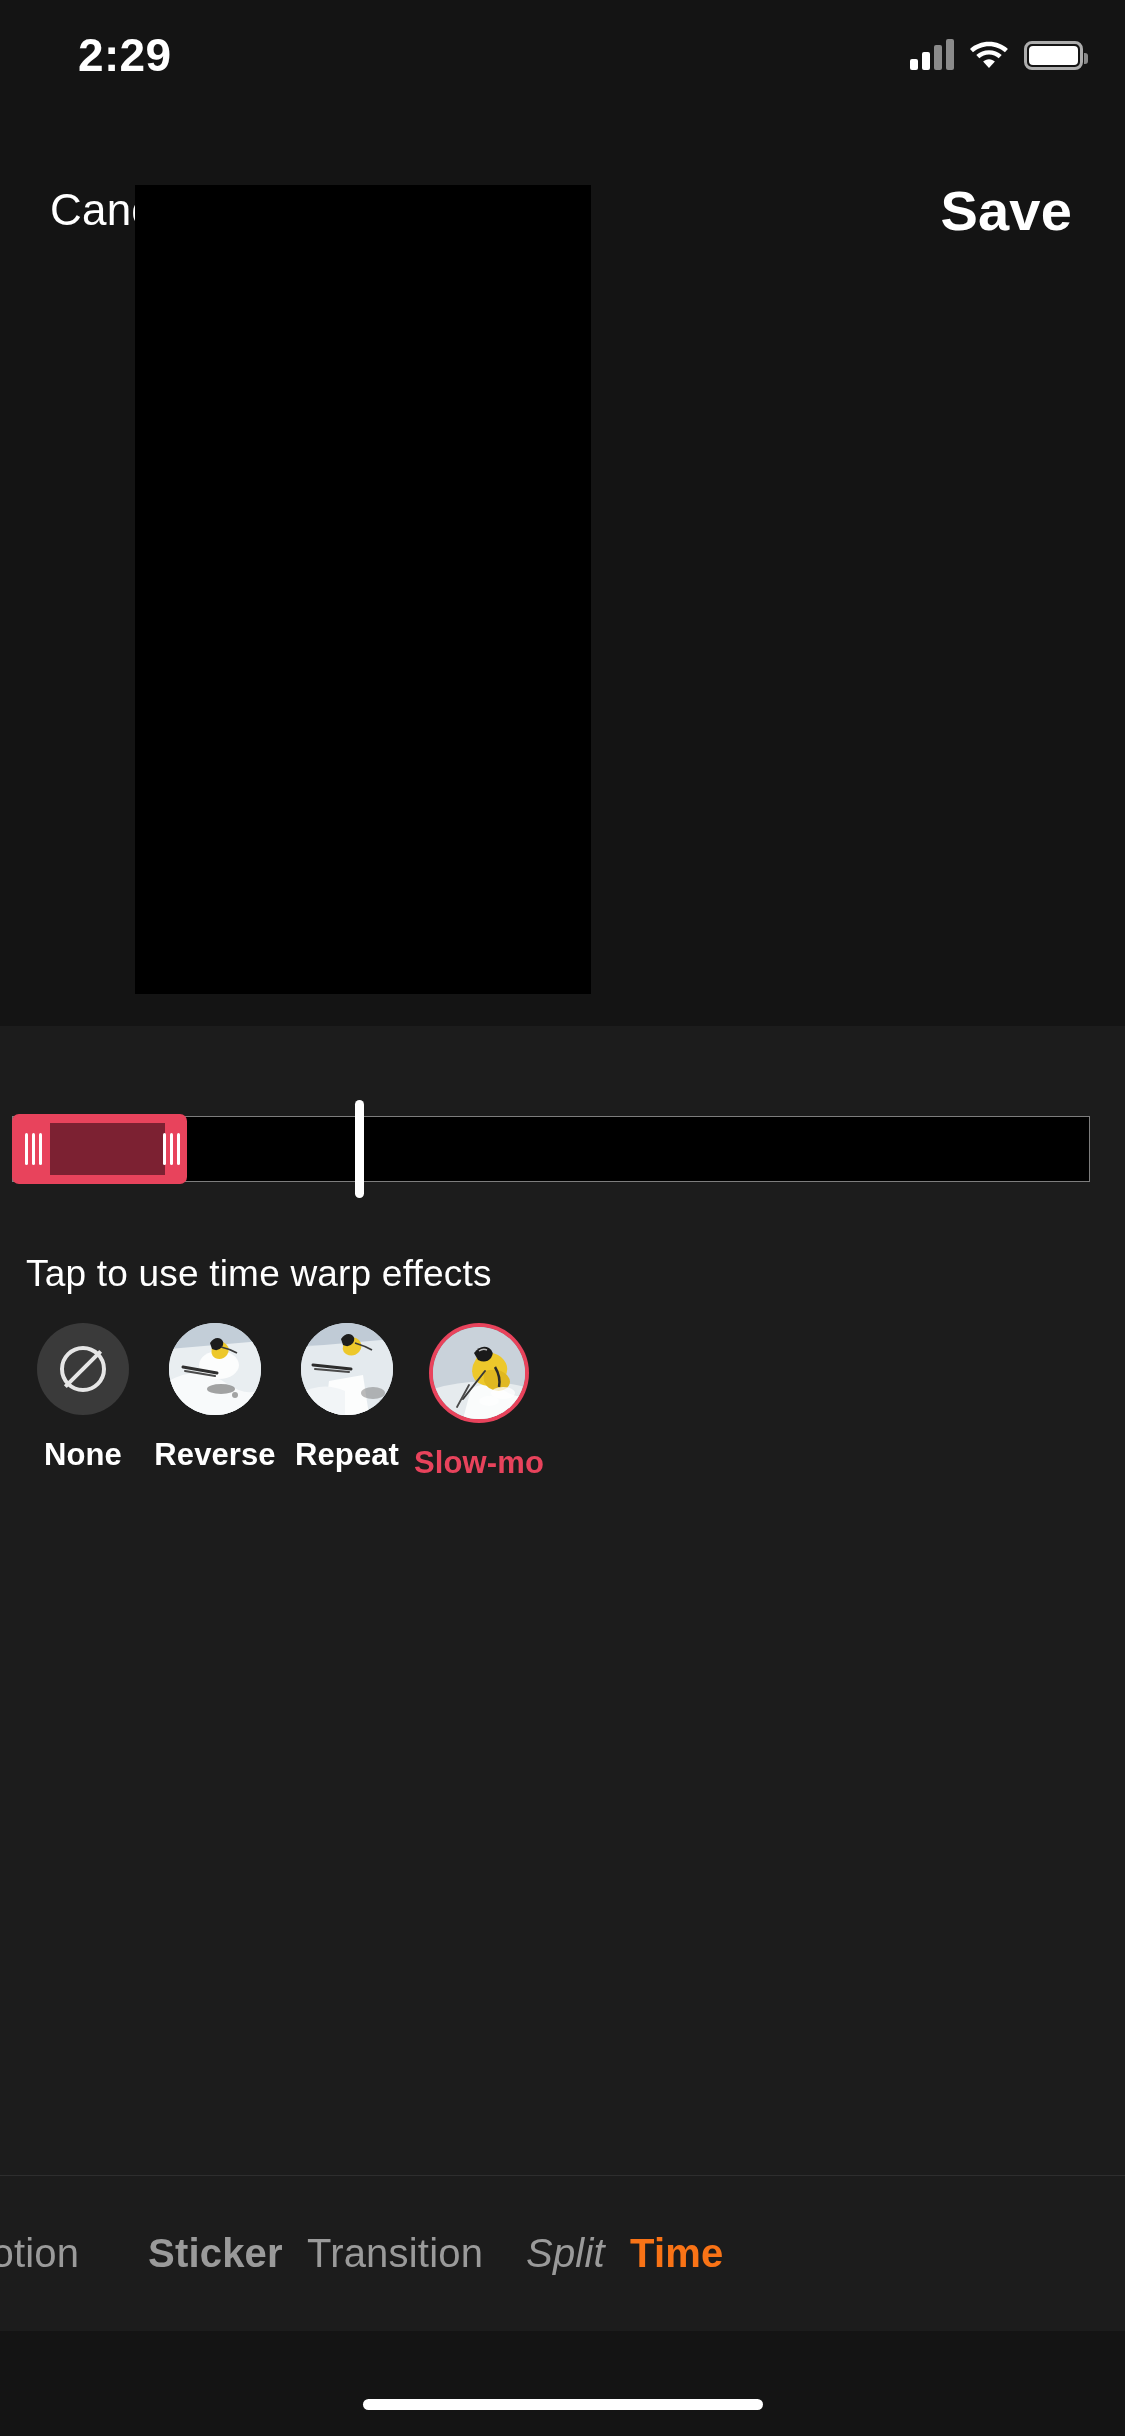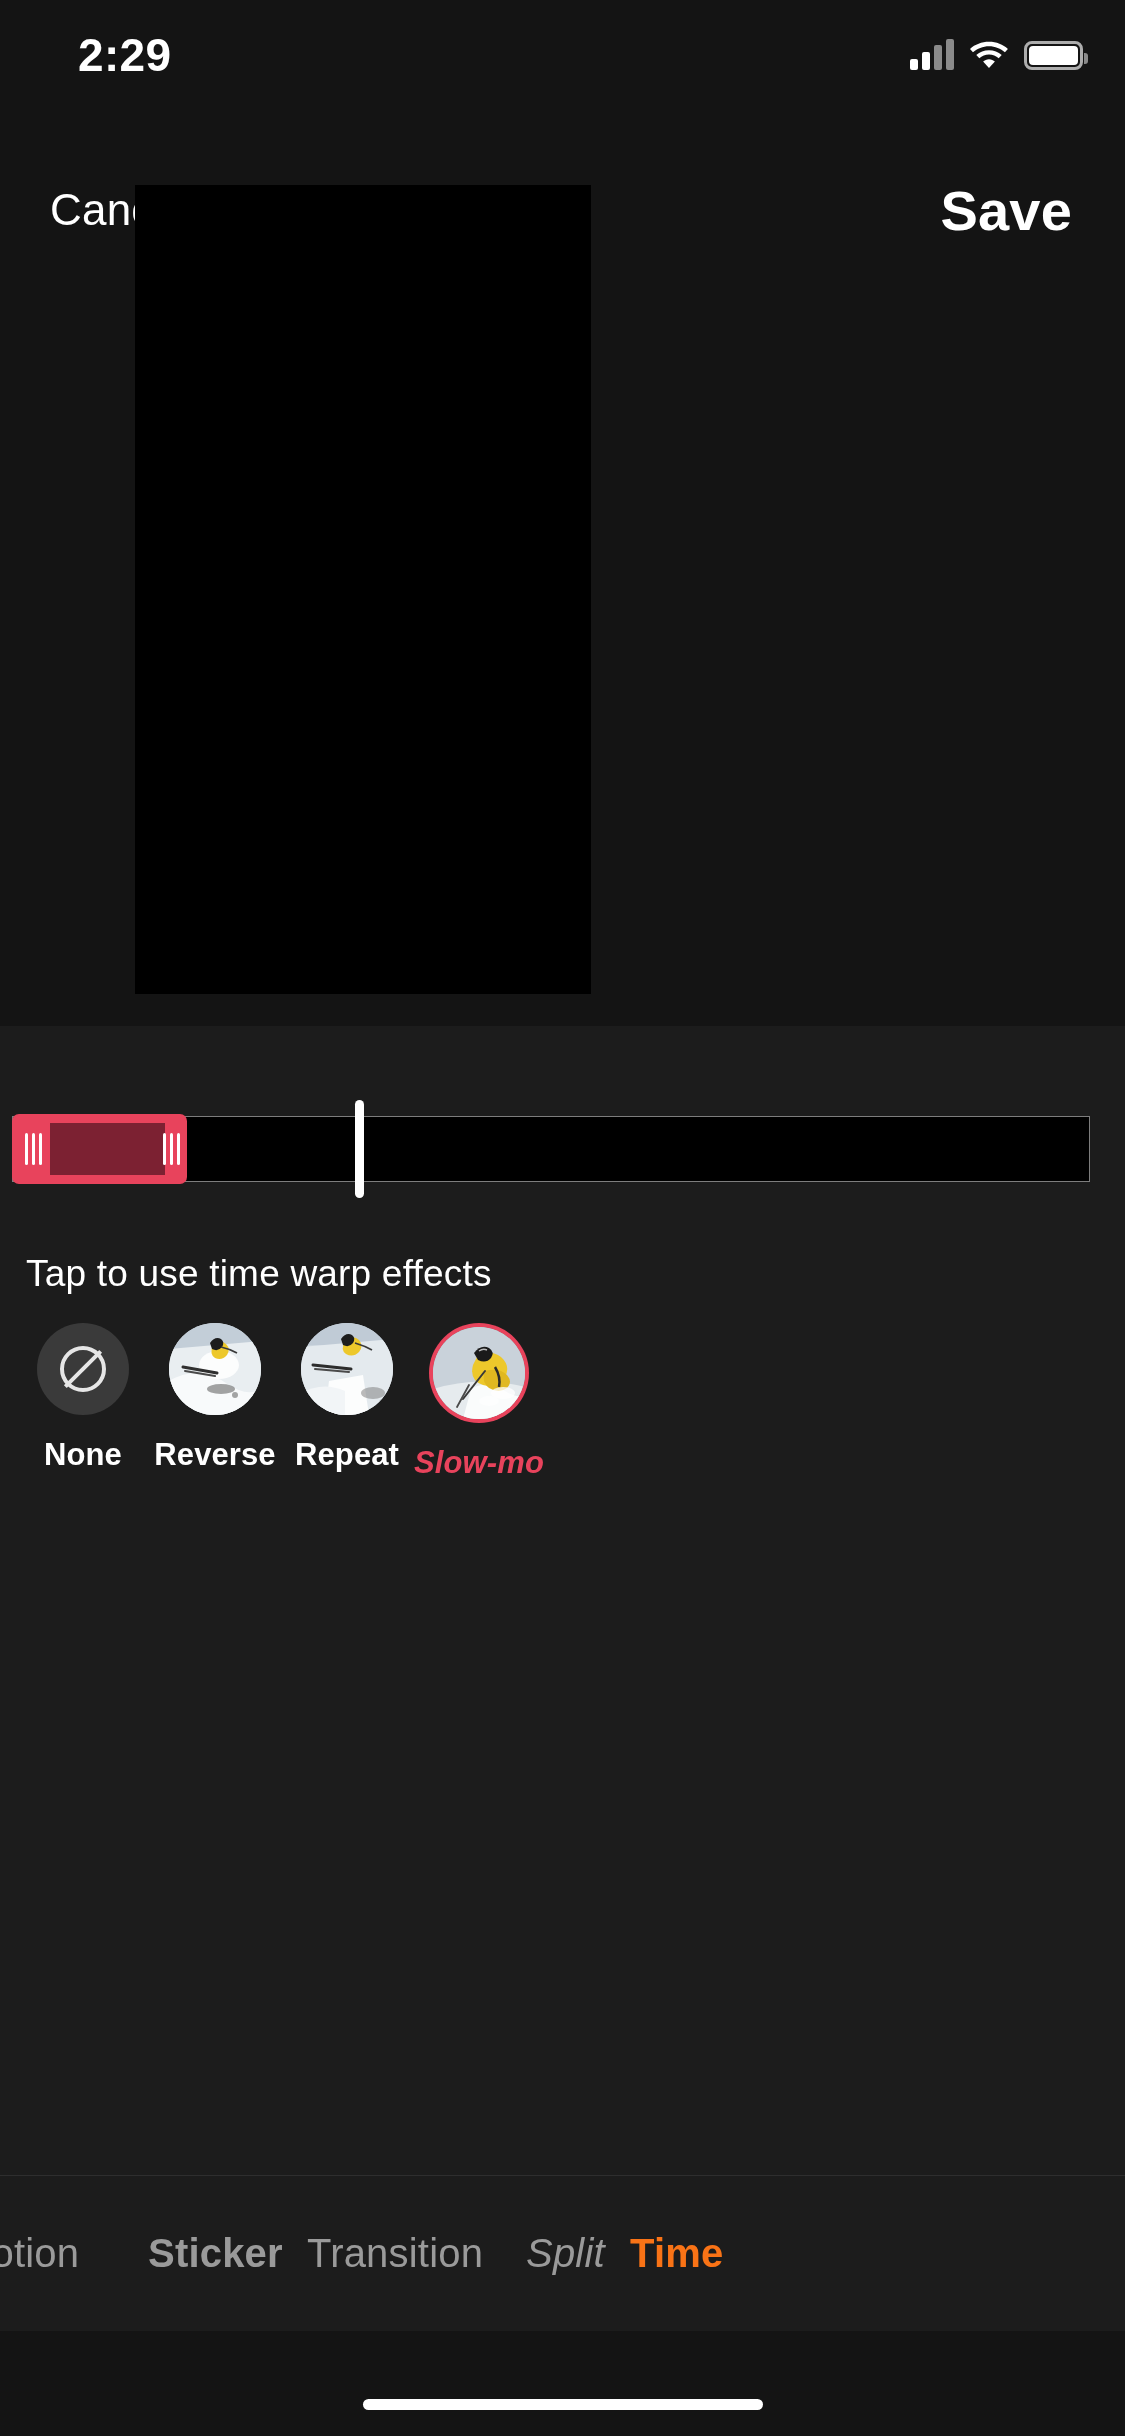--- a/index.html
+++ b/index.html
@@ -252,21 +252,21 @@
     transform: translate(-50%, -50%) rotate(45deg);
   }
   .effect-label {
     margin-top: 22px;
     font-size: 31px;
     font-weight: 700;
     color: #ffffff;
     letter-spacing: 0.1px;
     white-space: nowrap;
   }
-  .effect-label.active { color: #E8435C; font-style: italic; }
+  .effect-label.active { color: #E8435C; }
 
   
   .thumb-svg { display: block; width: 100%; height: 100%; }
 
   
   .tabbar {
     position: absolute;
     left: 0; top: 2175px;
     width: 1125px;
     height: 155px;

